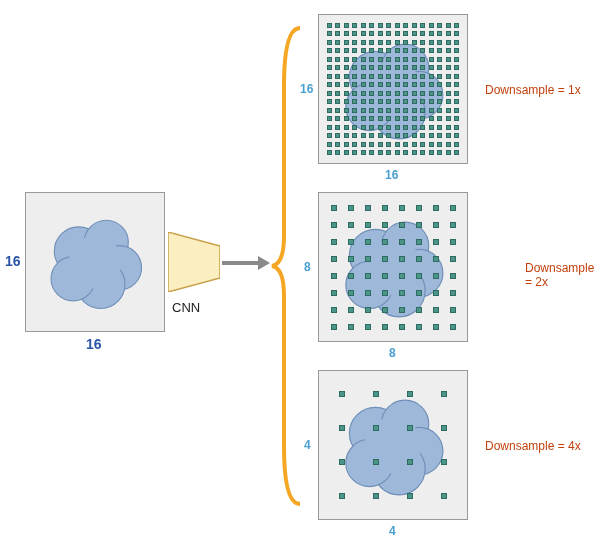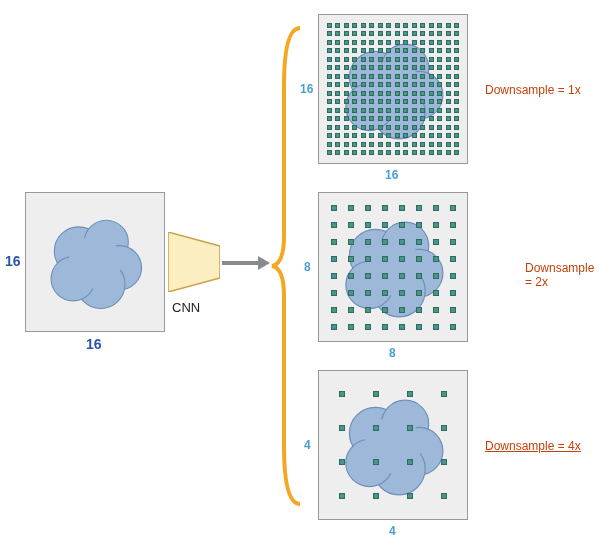--- a/index.html
+++ b/index.html
@@ -503,13 +503,13 @@
       <div class="dot"></div>
       <div class="dot"></div>
       <div class="dot"></div>
       <div class="dot"></div>
       <div class="dot"></div>
       <div class="dot"></div>
     </div>
 </div>
 <div class="dim small" style="left:304px; top:438px;">4</div>
 <div class="dim small" style="left:389px; top:524px;">4</div>
-<div class="ds-label" style="left:485px; top:439px;text-decoration:underline;">Downsample = 4x</div>
+<div class="ds-label" style="left:485px; top:439px;">Downsample = 4x</div>
 
 </body></html>

